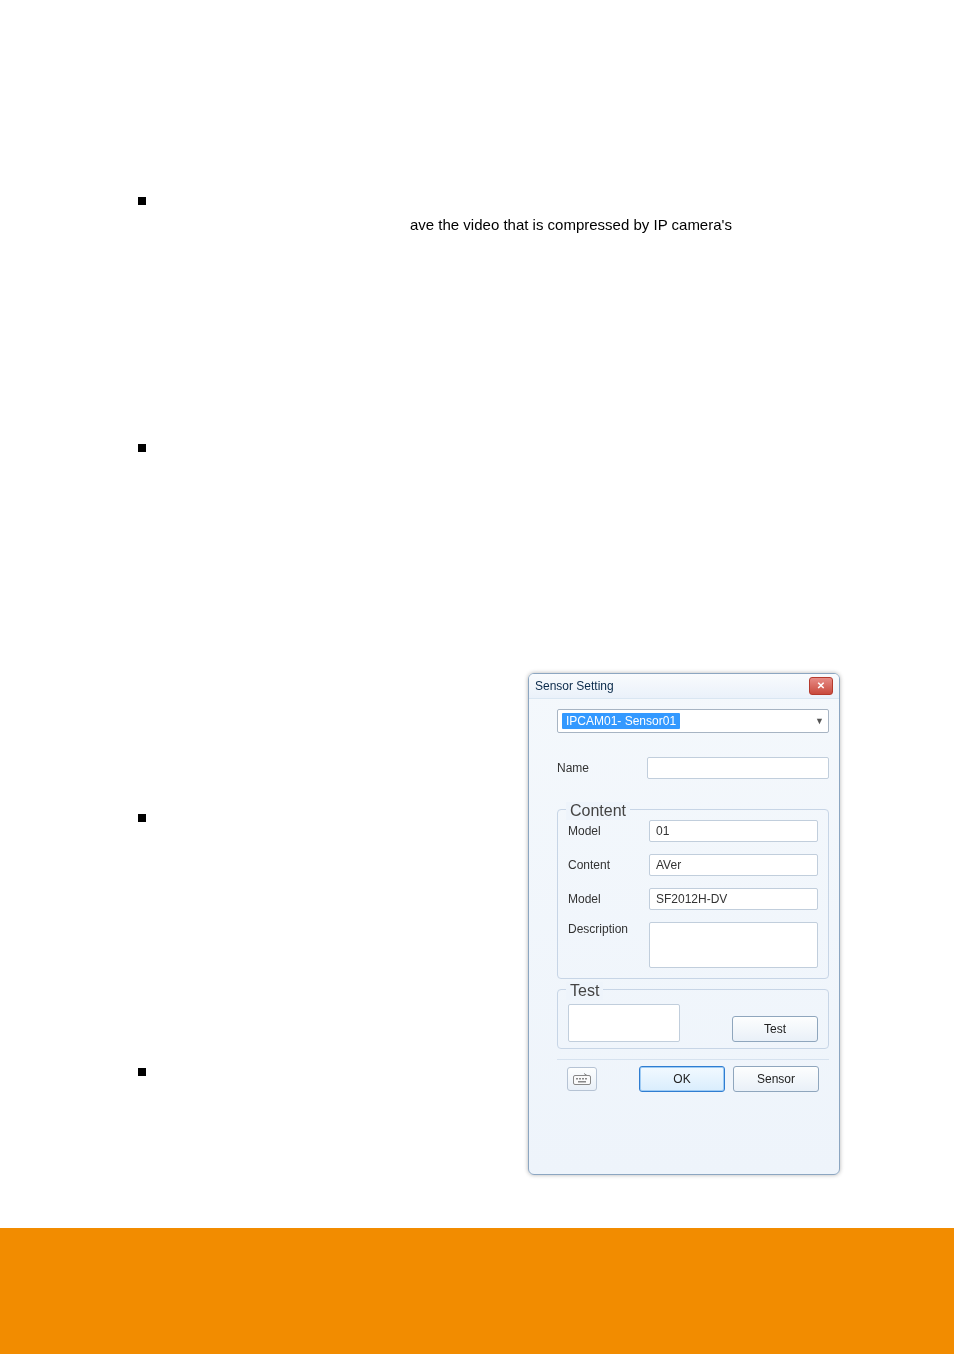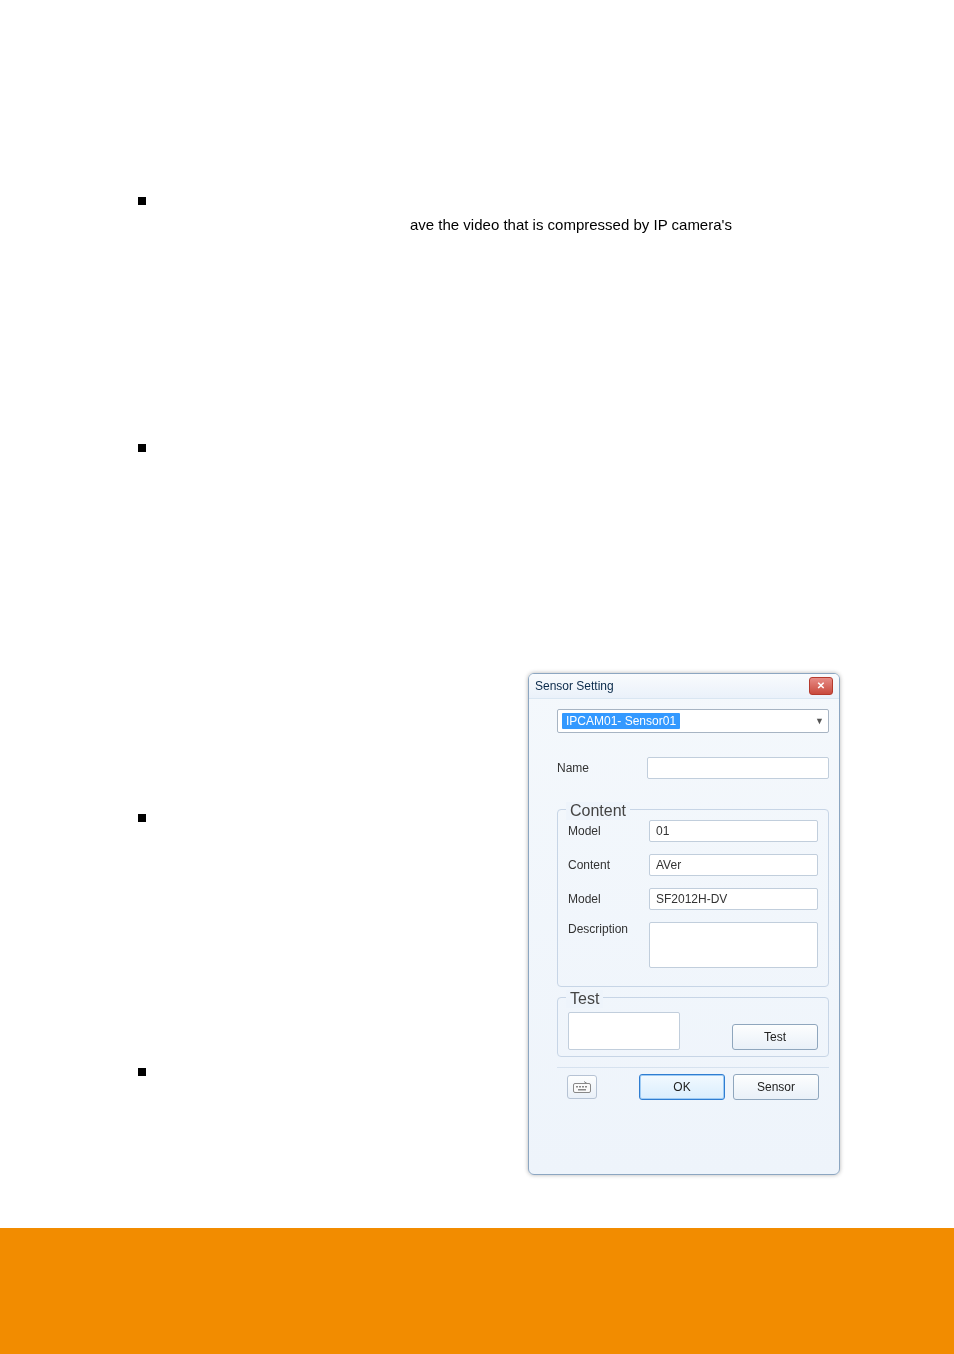--- a/index.html
+++ b/index.html
@@ -151,21 +151,21 @@
   .group-title {
     position: absolute;
     top: -8px;
     left: 8px;
     background: linear-gradient(#eef4fb,#eef4fb);
     padding: 0 4px;
     font-size: 16px;
     color: #444;
   }
   .group .row { margin-bottom: 12px; }
-  .group .row:last-child { margin-bottom: 12px; }
+  .group .row:last-child { margin-bottom: 4px; }
 
   .test-area {
     display: flex;
     align-items: flex-end;
     gap: 10px;
     justify-content: flex-end;
     padding-top: 4px;
   }
   .test-box {
     width: 110px;

